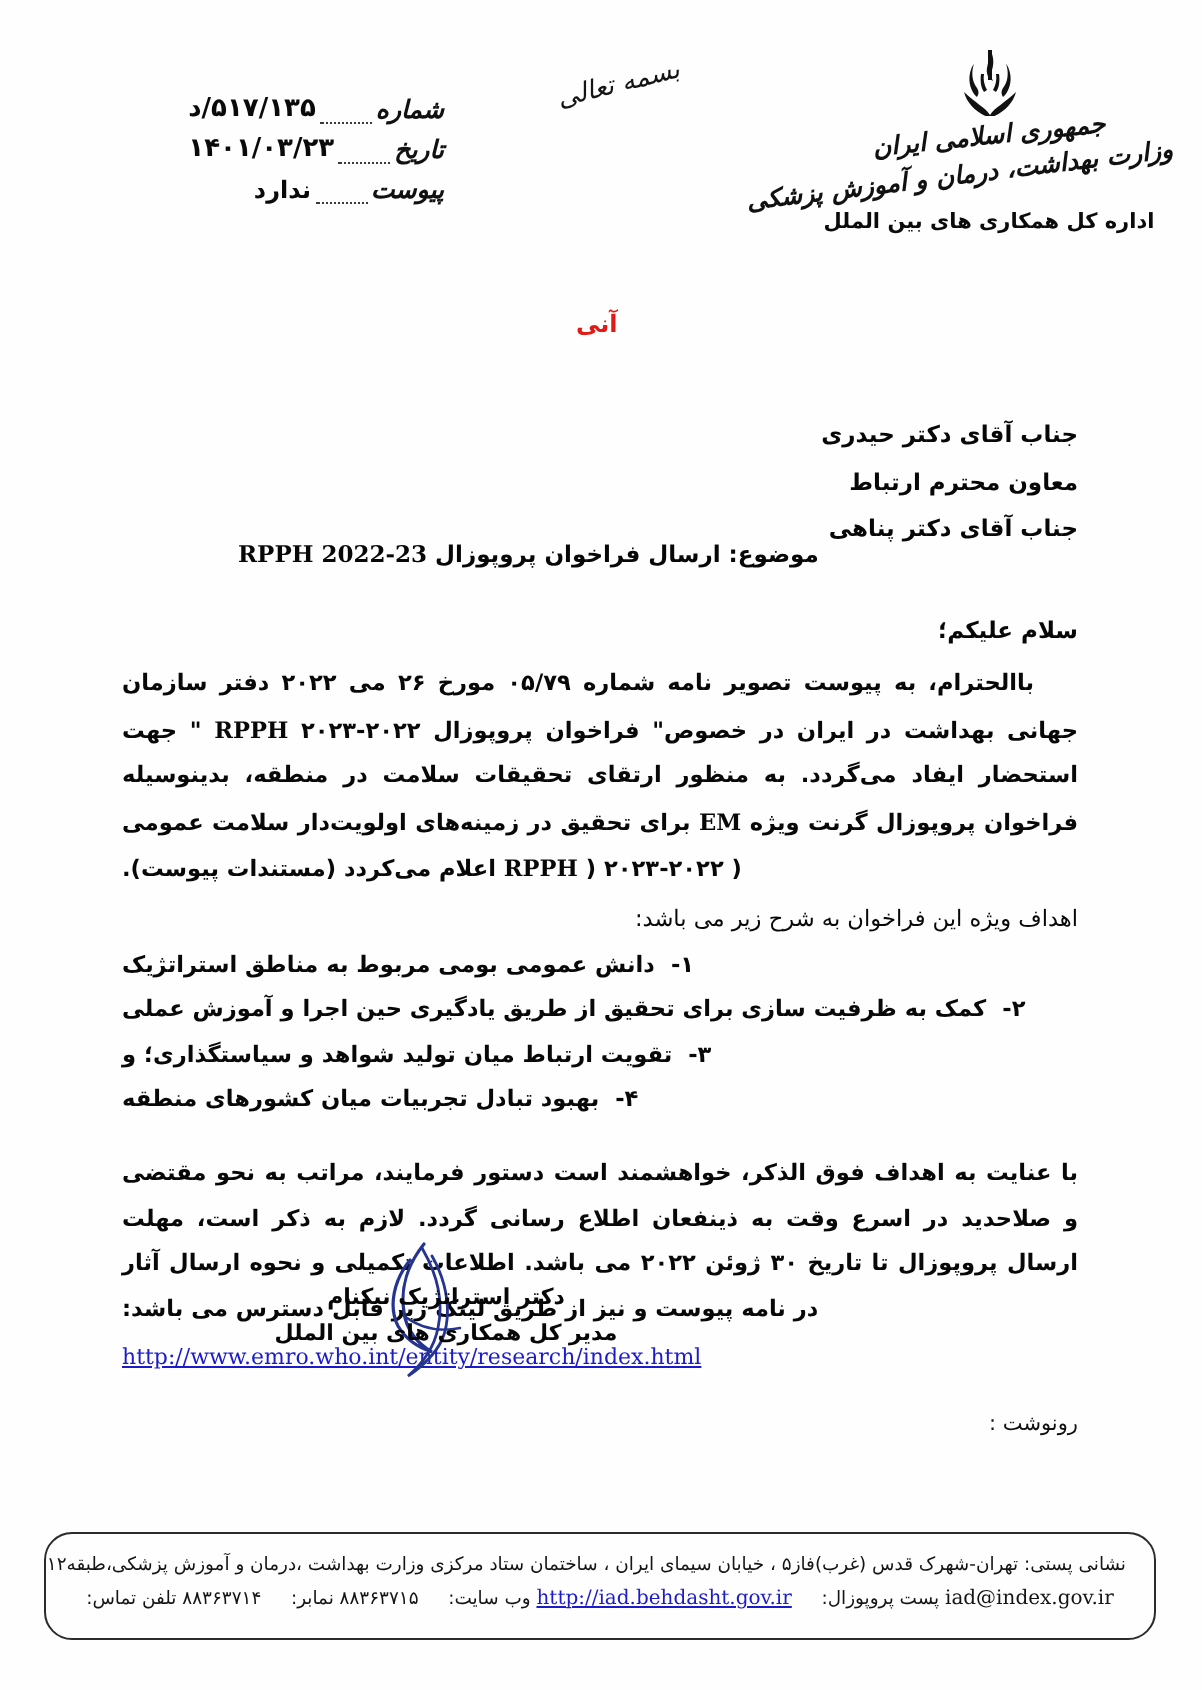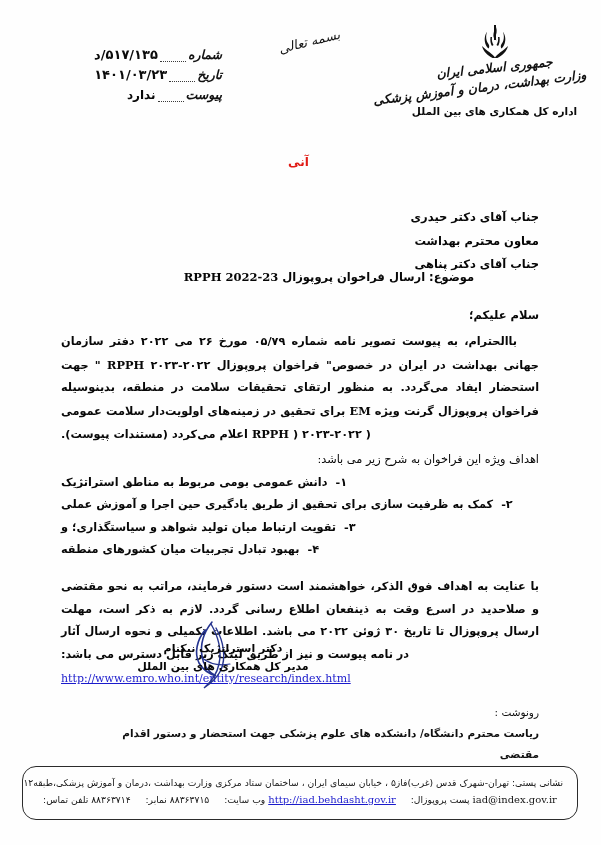--- a/index.html
+++ b/index.html
@@ -157,21 +157,21 @@
     color: #070707;
     margin-top: 23px;
   }
   .addressees div { white-space: nowrap; }
 
   .subject {
     position: absolute;
     top: 270px;
     right: 62px;
     width: 420px;
-    text-align: center;
+    text-align: left;
     font-size: 11.5px;
     font-weight: 700;
     color: #070707;
   }
   .subject .latin {
     font-family: "DejaVu Serif", "Liberation Serif", serif;
     direction: ltr;
     unicode-bidi: embed;
   }
 
@@ -366,21 +366,21 @@
         <span class="meta-value small">ندارد</span>
       </div>
     </div>
 
   </div>
 
   <div class="urgent">آنی</div>
 
   <div class="addressees">
     <div>جناب آقای دکتر حیدری</div>
-    <div>معاون محترم بهداشت</div>
+    <div>معاون محترم ارتباط</div>
     <div>جناب آقای دکتر پناهی</div>
   </div>
 
   <div class="subject">
     <span>موضوع: ارسال فراخوان پروپوزال</span>
     <span class="latin">RPPH 2022-23</span>
   </div>
 
   <div class="greeting">سلام علیکم؛</div>
 
@@ -430,21 +430,20 @@
     <path d="M24 40 C32 46 42 48 52 46" fill="none" stroke="#25348f" stroke-width="1.2" stroke-linecap="round"></path>
   </svg>
 
   <div class="sign-block">
     <div>دکتر استراتژیک نیکنام</div>
     <div>مدیر کل همکاری های بین الملل</div>
   </div>
 
   <div class="cc-block">
     <div class="cc-label">رونوشت :</div>
-    <div class="cc-text">ریاست محترم دانشگاه/ دانشکده های علوم پزشکی جهت استحضار و دستور اقدام مقتضی</div>
   </div>
 
   <div class="footer">
     <div class="footer-line">نشانی پستی: تهران-شهرک قدس (غرب)فاز۵ ، خیابان سیمای ایران ، ساختمان ستاد مرکزی وزارت بهداشت ،درمان و آموزش پزشکی،طبقه۱۲</div>
     <div class="footer-line">
       <span class="latin">iad@index.gov.ir</span>
       <span>پست پروپوزال:</span>
       <span class="sp"></span>
       <a href="#">http://iad.behdasht.gov.ir</a>
       <span>وب سایت:</span>

